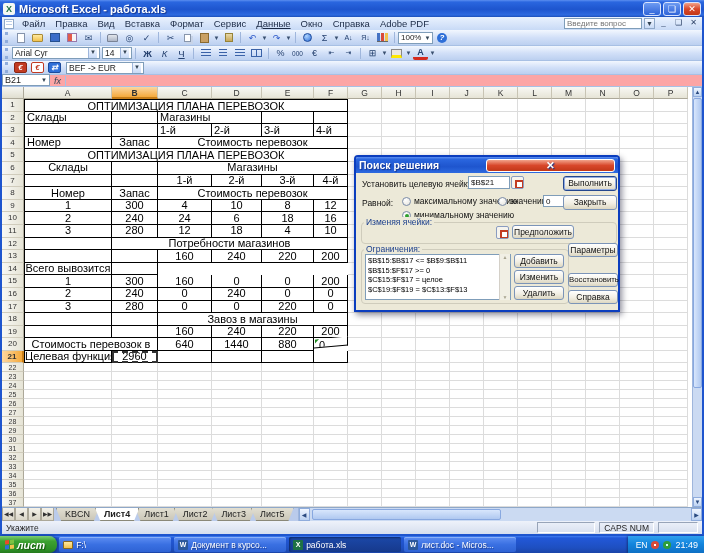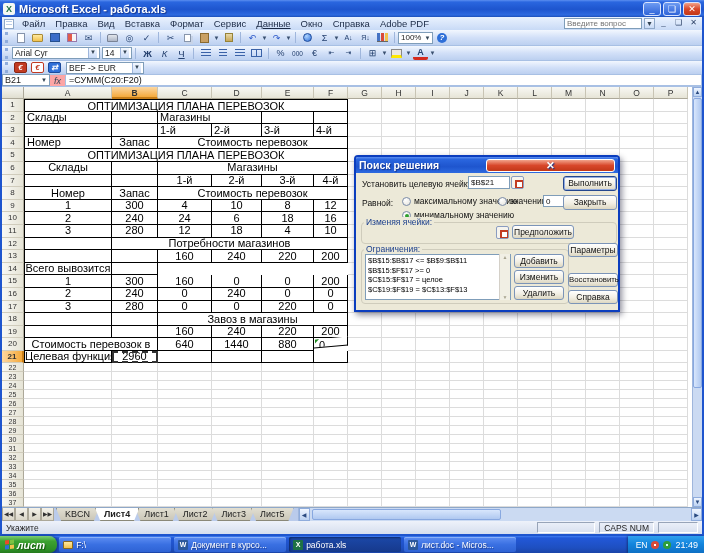--- a/index.html
+++ b/index.html
@@ -323,21 +323,20 @@
           <span class="ca">▼</span>
         </span>
     </div>
 
     <div class="fbar">
       <span class="namebox">
           <span>B21</span>
           <span class="na">▼</span>
         </span>
       <span class="fxbtn">fx</span>
-      <span class="ftext">=СУММ(C20:F20)</span>
     </div>
 
     <div class="sheet">
       <div class="chrow">
           <div class="corner"></div>
           <div class="ch" style="width: 88px;">A</div>
           <div class="ch sel" style="width: 46px;">B</div>
           <div class="ch" style="width: 54px;">C</div>
           <div class="ch" style="width: 50px;">D</div>
           <div class="ch" style="width: 52px;">E</div>

